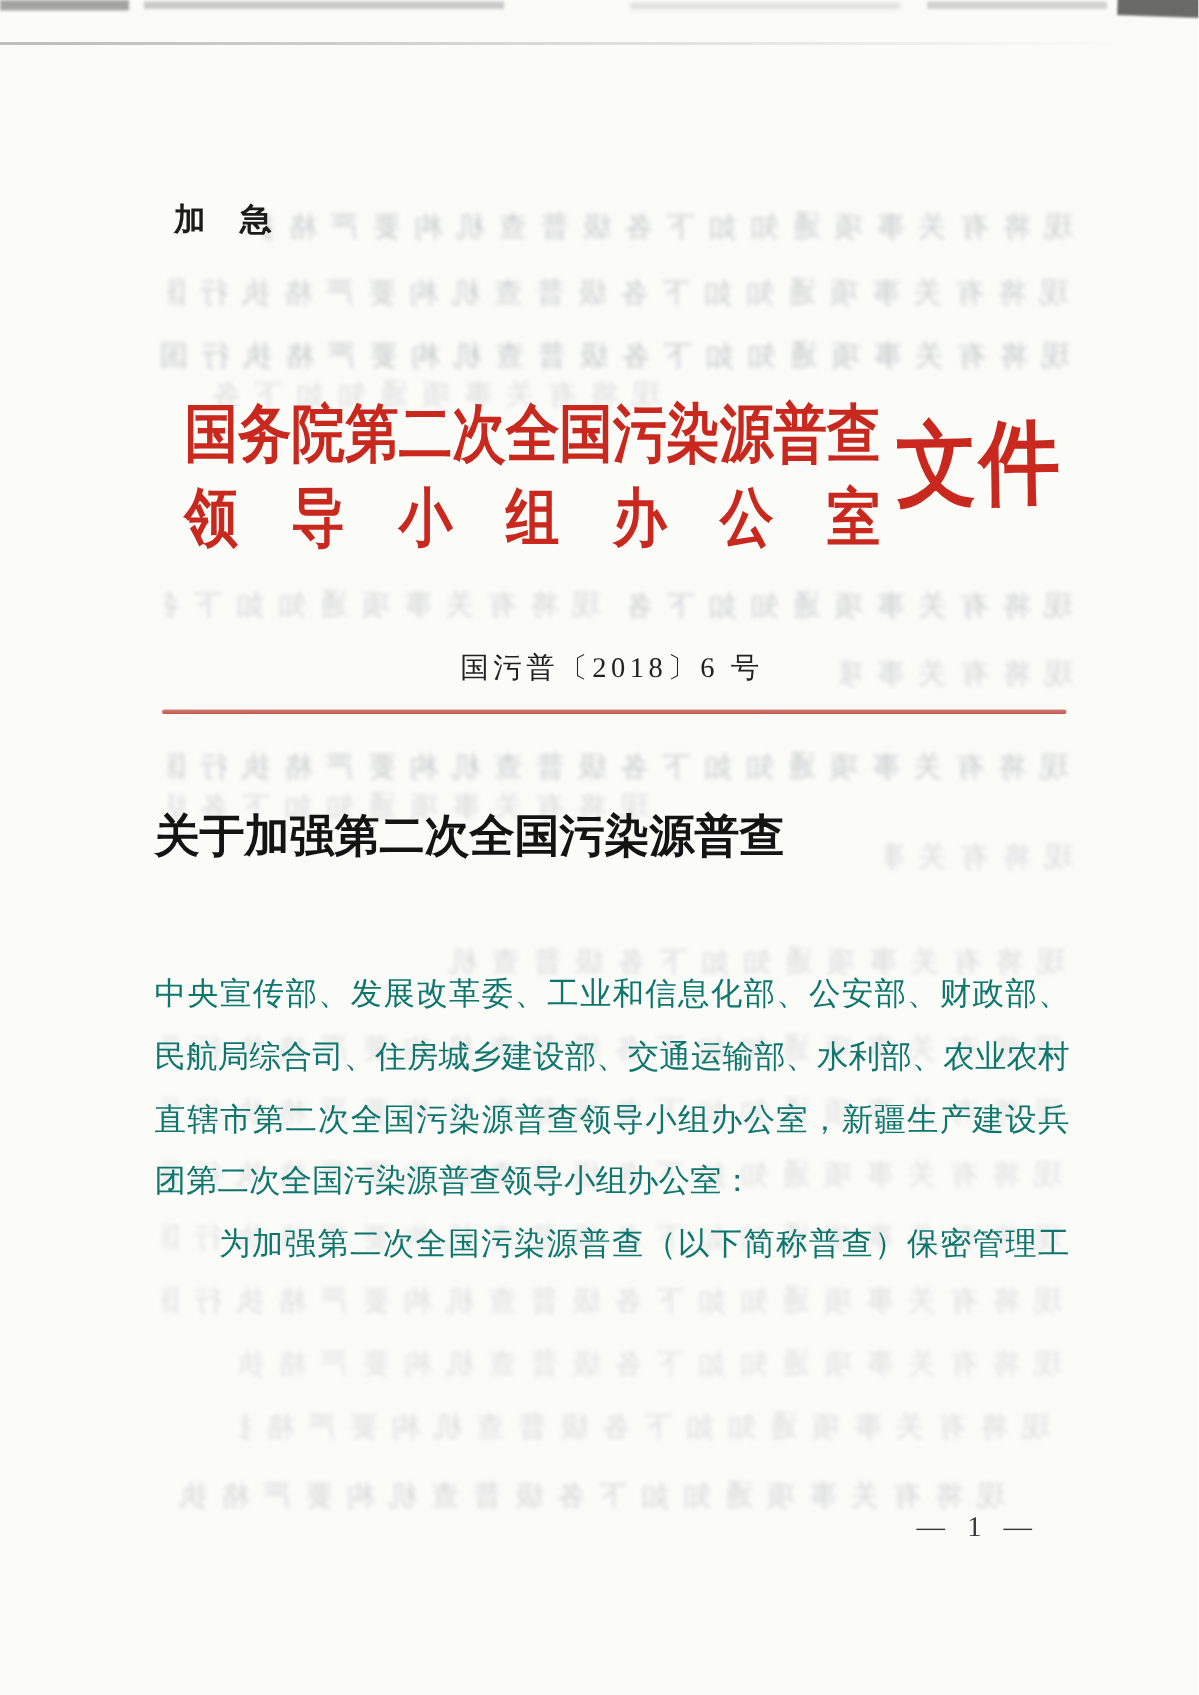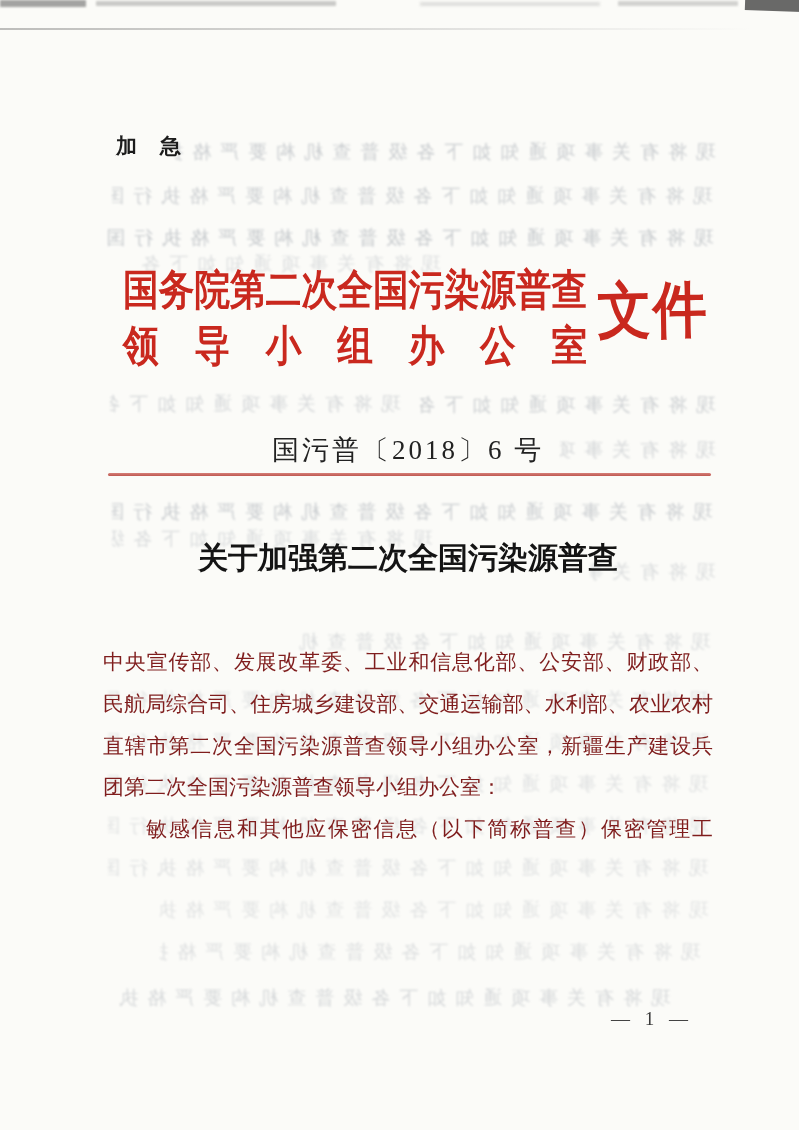--- a/index.html
+++ b/index.html
@@ -39,31 +39,31 @@
   }
   .org-line1{top:268px;}
   .org-line2{top:324px;white-space:normal;text-align:justify;text-align-last:justify;}
   .doc-type{
     left:597px;top:281px;font-weight:bold;font-size:61px;color:#c9281e;
     line-height:1;transform:scaleX(.88) rotate(-1deg);transform-origin:left top;
     letter-spacing:2px;white-space:nowrap;
   }
   .doc-number{
     left:103px;top:432px;width:610px;text-align:center;
-    font-size:27px;color:#222;letter-spacing:3px;
+    font-size:19px;color:#222;letter-spacing:3px;
   }
   .red-rule{
     left:108px;top:473px;width:603px;height:3px;
     background:linear-gradient(#d1726b,#b8453d);opacity:.9;border-radius:2px;
   }
   .notice-title{
-    left:103px;top:536px;width:610px;text-align:center;
+    left:103px;top:536px;width:610px;
     font-weight:bold;font-size:30px;line-height:44px;color:#141414;
   }
-  .body-block{left:103px;top:642px;width:610px;font-size:21px;color:#7f1d1d;}
+  .body-block{left:103px;top:642px;width:610px;font-size:21px;color:#0f766e;}
   .bl{height:41.8px;line-height:41.8px;}
   .bl.just{text-align:justify;text-align-last:justify;}
   .bl.indent{padding-left:43px;}
   .page-number{
     right:106px;top:1008px;font-size:19px;letter-spacing:5px;color:#3a3a3a;
     font-family:"Liberation Serif","DejaVu Serif",serif;
   }
 </style>
 </head>
 <body>
@@ -108,18 +108,18 @@
 
   <div class="front notice-title">
     <div>关于加强第二次全国污染源普查</div>
   </div>
 
   <div class="front body-block">
     <div class="bl just">中央宣传部、发展改革委、工业和信息化部、公安部、财政部、</div>
     <div class="bl just">民航局综合司、住房城乡建设部、交通运输部、水利部、农业农村</div>
     <div class="bl just">直辖市第二次全国污染源普查领导小组办公室，新疆生产建设兵</div>
     <div class="bl">团第二次全国污染源普查领导小组办公室：</div>
-    <div class="bl just indent">敏感信息和其他应保密信息（以下简称普查）保密管理工</div>
+    <div class="bl just indent">为加强第二次全国污染源普查（以下简称普查）保密管理工</div>
   </div>
 
   <div class="front page-number">— 1 —</div>
 
 </div>
 
 </body></html>

